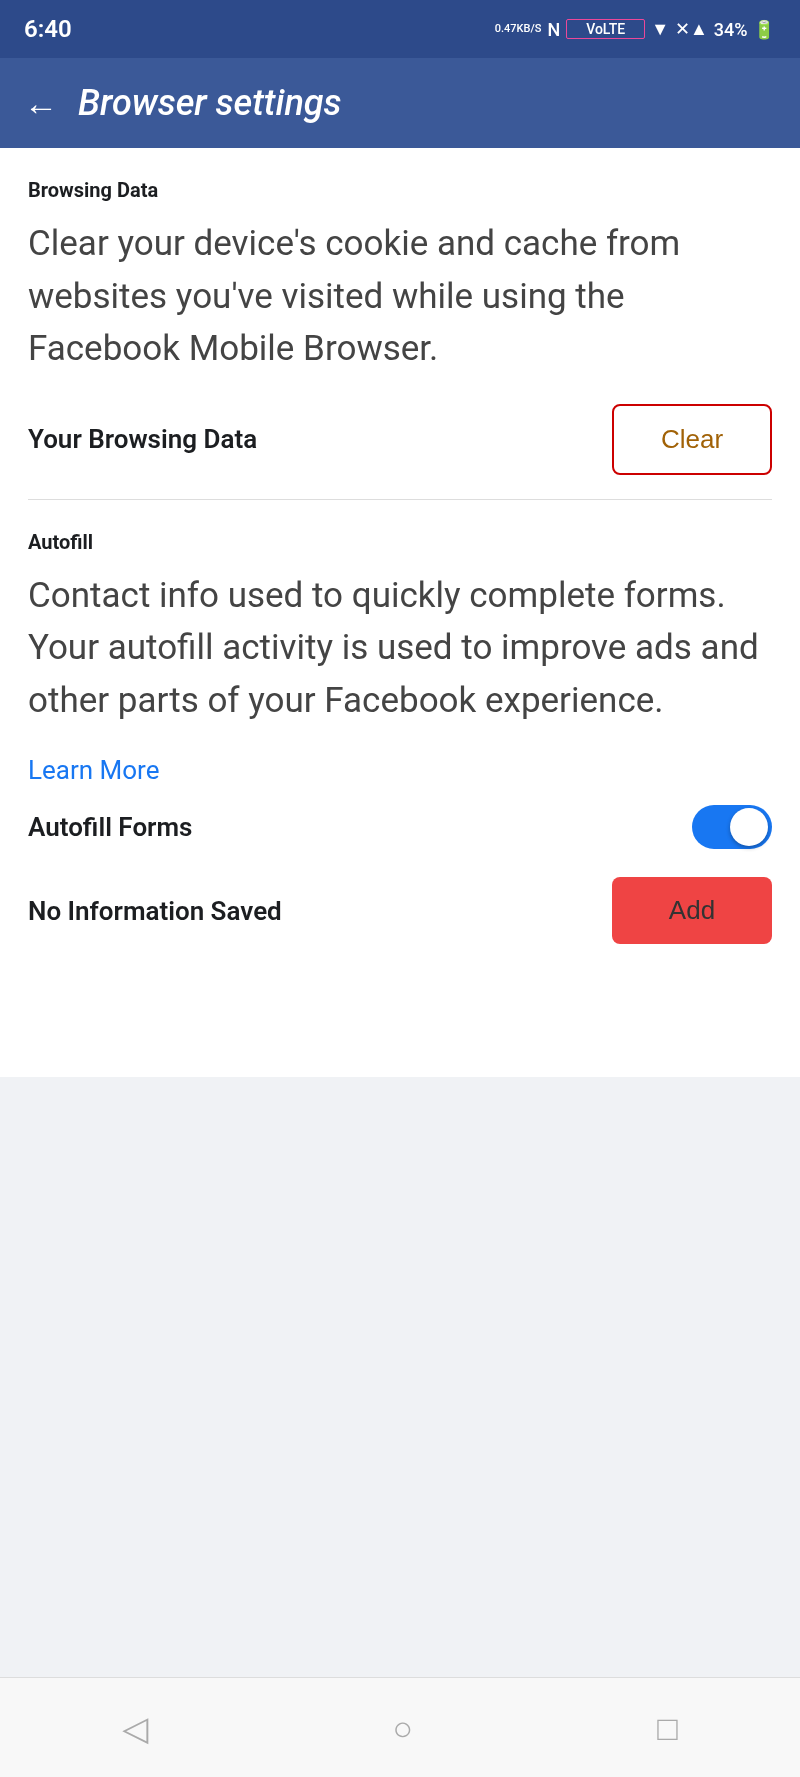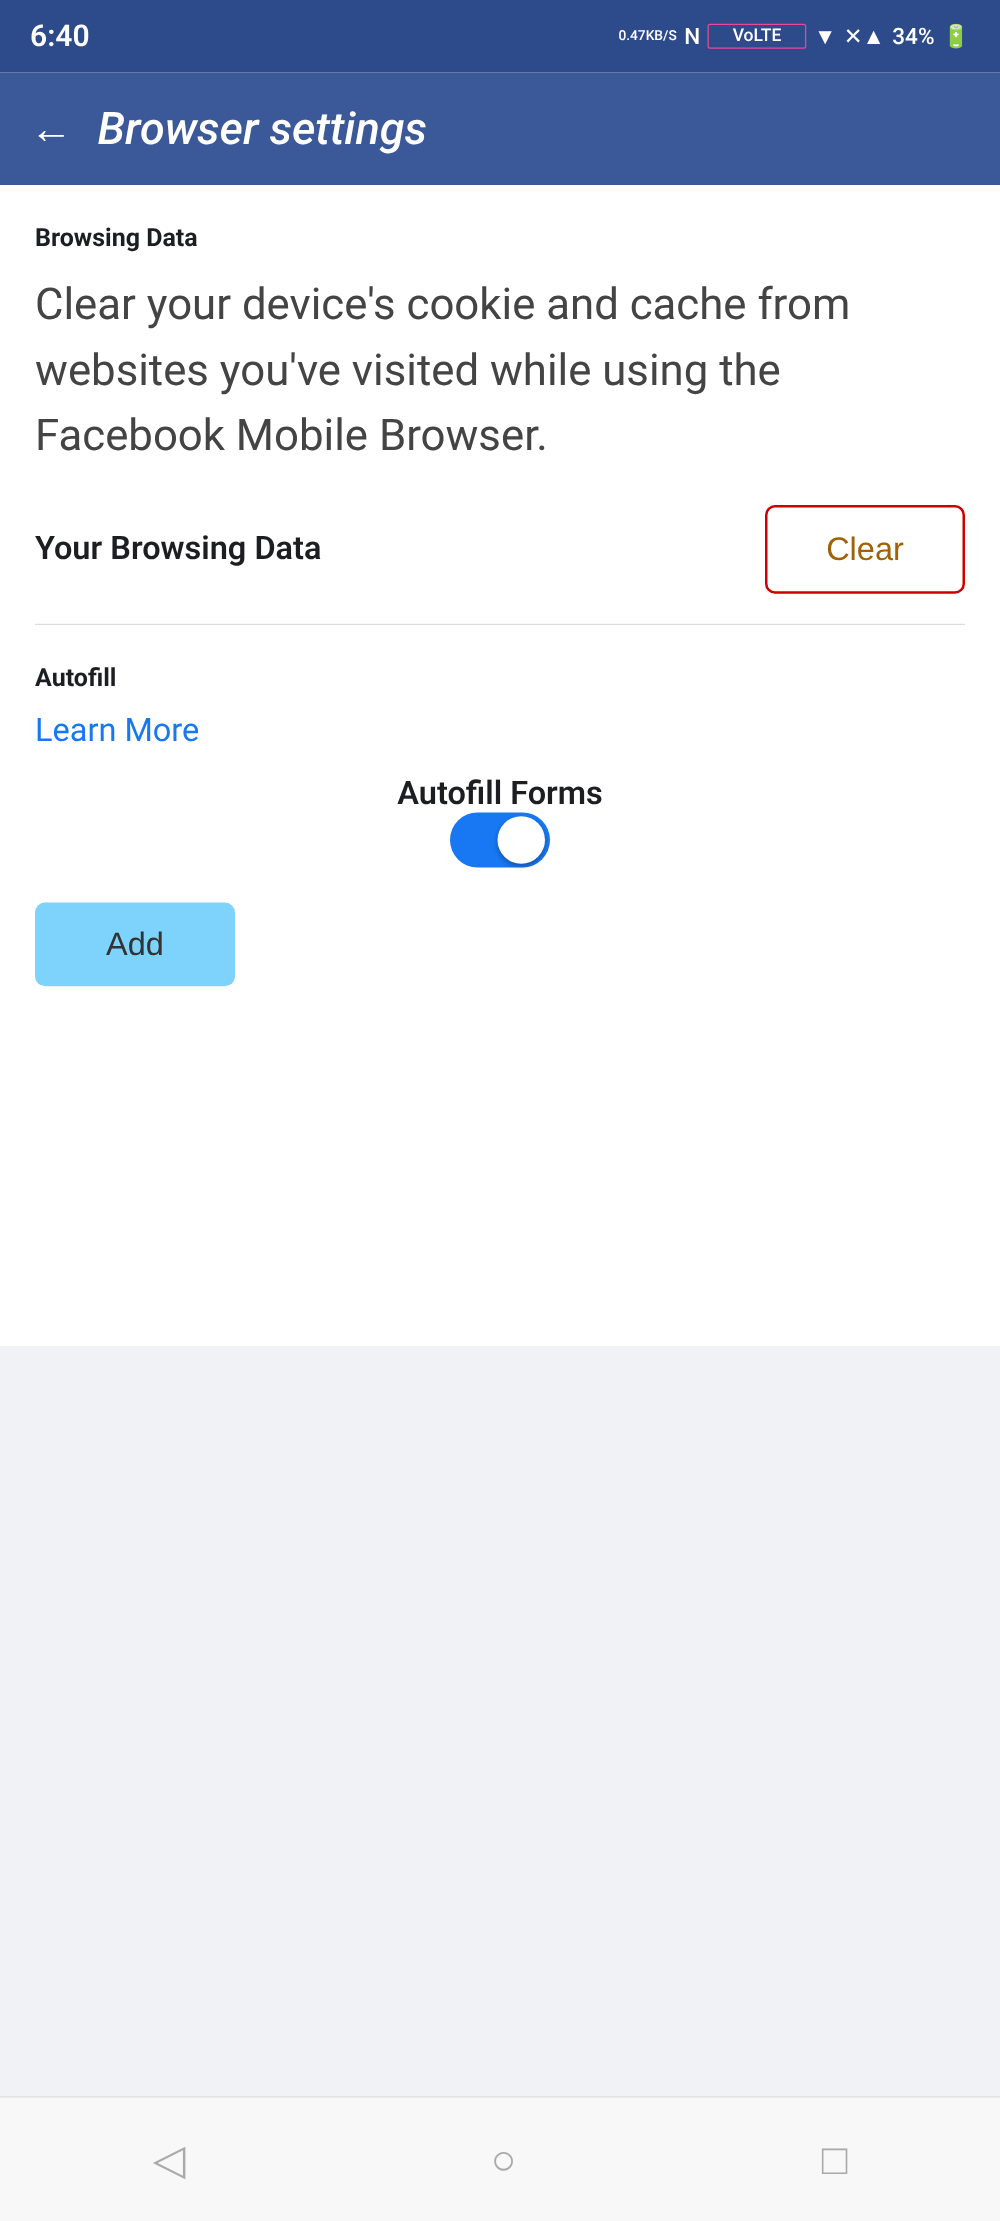--- a/index.html
+++ b/index.html
@@ -135,21 +135,20 @@
       margin-top: 8px;
       margin-bottom: 20px;
       text-decoration: none;
     }
 
     .toggle-row {
       display: flex;
       align-items: center;
       justify-content: space-between;
       margin-bottom: 28px;
-      flex-direction: column;
     }
 
     .toggle-label {
       font-size: 26px;
       font-weight: 600;
       color: #1c1e21;
     }
 
     
     .toggle-switch {
@@ -167,21 +166,21 @@
       width: 38px;
       height: 38px;
       background: white;
       border-radius: 50%;
       position: absolute;
       right: 4px;
       box-shadow: 0 2px 4px rgba(0,0,0,0.3);
     }
 
     .add-button {
-      background: #7dd3fc;
+      background: #ef4444;
       border: none;
       border-radius: 8px;
       padding: 18px 40px;
       font-size: 26px;
       color: #333;
       cursor: pointer;
       min-width: 160px;
       text-align: center;
     }
 
@@ -239,30 +238,32 @@
 
   <div class="row-with-button">
     <span class="row-label">Your Browsing Data</span>
     <button class="clear-button">Clear</button>
   </div>
 
   <hr class="divider">
 
   <div class="autofill-section">
     <h2 class="section-title">Autofill</h2>
+    <p class="section-desc">Contact info used to quickly complete forms. Your autofill activity is used to improve ads and other parts of your Facebook experience.</p>
     <a class="learn-more">Learn More</a>
 
     <div class="toggle-row">
       <span class="toggle-label">Autofill Forms</span>
       <div class="toggle-switch">
         <div class="toggle-thumb"></div>
       </div>
     </div>
 
     <div class="row-with-button">
+      <span class="row-label">No Information Saved</span>
       <button class="add-button">Add</button>
     </div>
   </div>
 
 </div>
 
 <div class="empty-space"></div>
 
 <div class="bottom-nav">
   <span class="nav-icon">◁</span>

